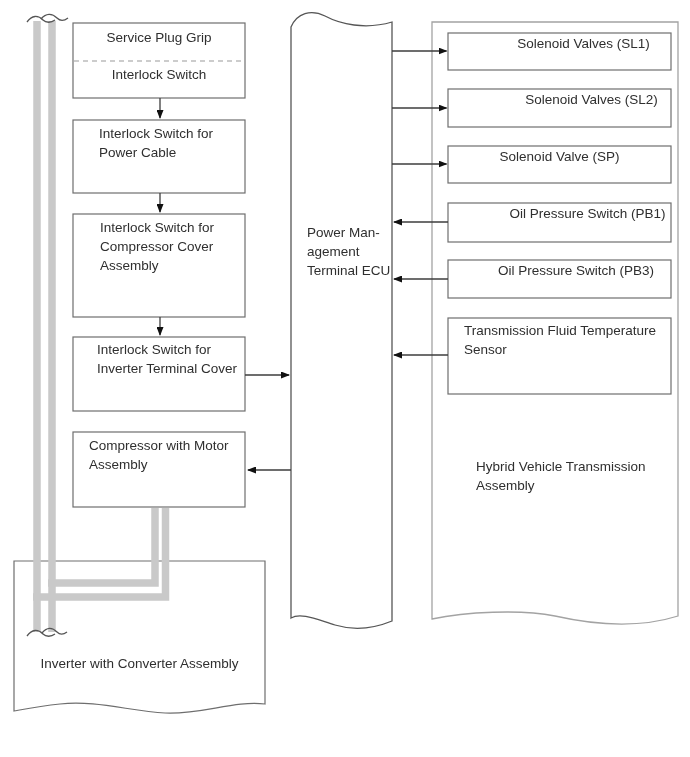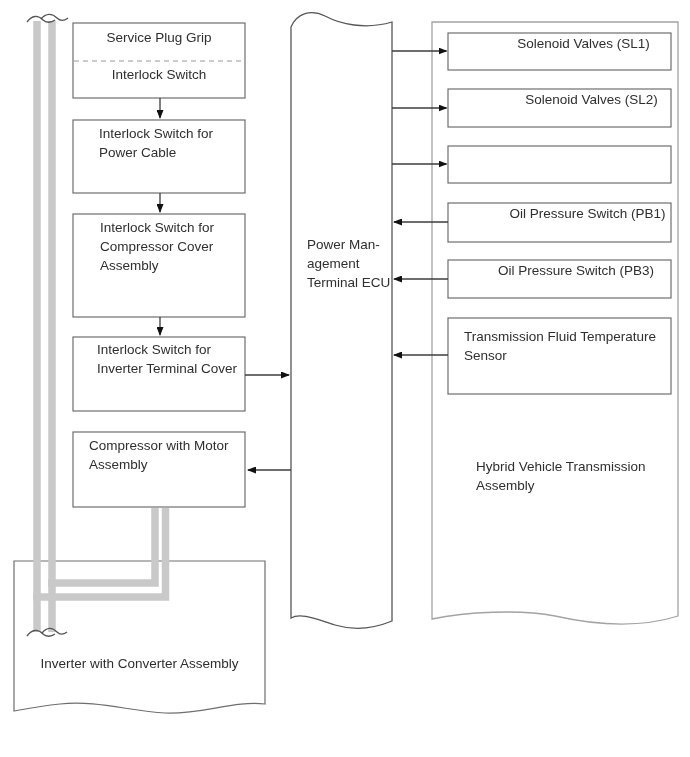--- a/index.html
+++ b/index.html
@@ -103,39 +103,42 @@
   <div class="lbl" style="left:97px;top:340px;">
     <span>Interlock Switch for</span>
     <span>Inverter Terminal Cover</span>
   </div>
 
   <div class="lbl" style="left:89px;top:436px;">
     <span>Compressor with Motor</span>
     <span>Assembly</span>
   </div>
 
-  <div class="lbl" style="left:307px;top:223px;margin-top:12px;">
+  <div class="lbl" style="left:307px;top:223px;">
     <span>Power Man-</span>
     <span>agement</span>
     <span>Terminal ECU</span>
   </div>
 
   <div class="lbl center" style="left:448px;top:34px;width:223px;padding-left:24px;">
     <span>Solenoid Valves (SL1)</span>
   </div>
   <div class="lbl center" style="left:448px;top:90px;width:223px;padding-left:32px;">
     <span>Solenoid Valves (SL2)</span>
   </div>
+  <div class="lbl center" style="left:448px;top:147px;width:223px;">
+    <span>Solenoid Valve (SP)</span>
+  </div>
   <div class="lbl center" style="left:476px;top:204px;width:223px;">
     <span>Oil Pressure Switch (PB1)</span>
   </div>
   <div class="lbl center" style="left:448px;top:261px;width:256px;">
     <span>Oil Pressure Switch (PB3)</span>
   </div>
-  <div class="lbl" style="left:464px;top:321px;margin-top:6px;">
+  <div class="lbl" style="left:464px;top:321px;">
     <span>Transmission Fluid Temperature</span>
     <span>Sensor</span>
   </div>
 
   <div class="lbl" style="left:476px;top:457px;">
     <span>Hybrid Vehicle Transmission</span>
     <span>Assembly</span>
   </div>
 
   <div class="lbl center" style="left:14px;top:654px;width:251px;">

